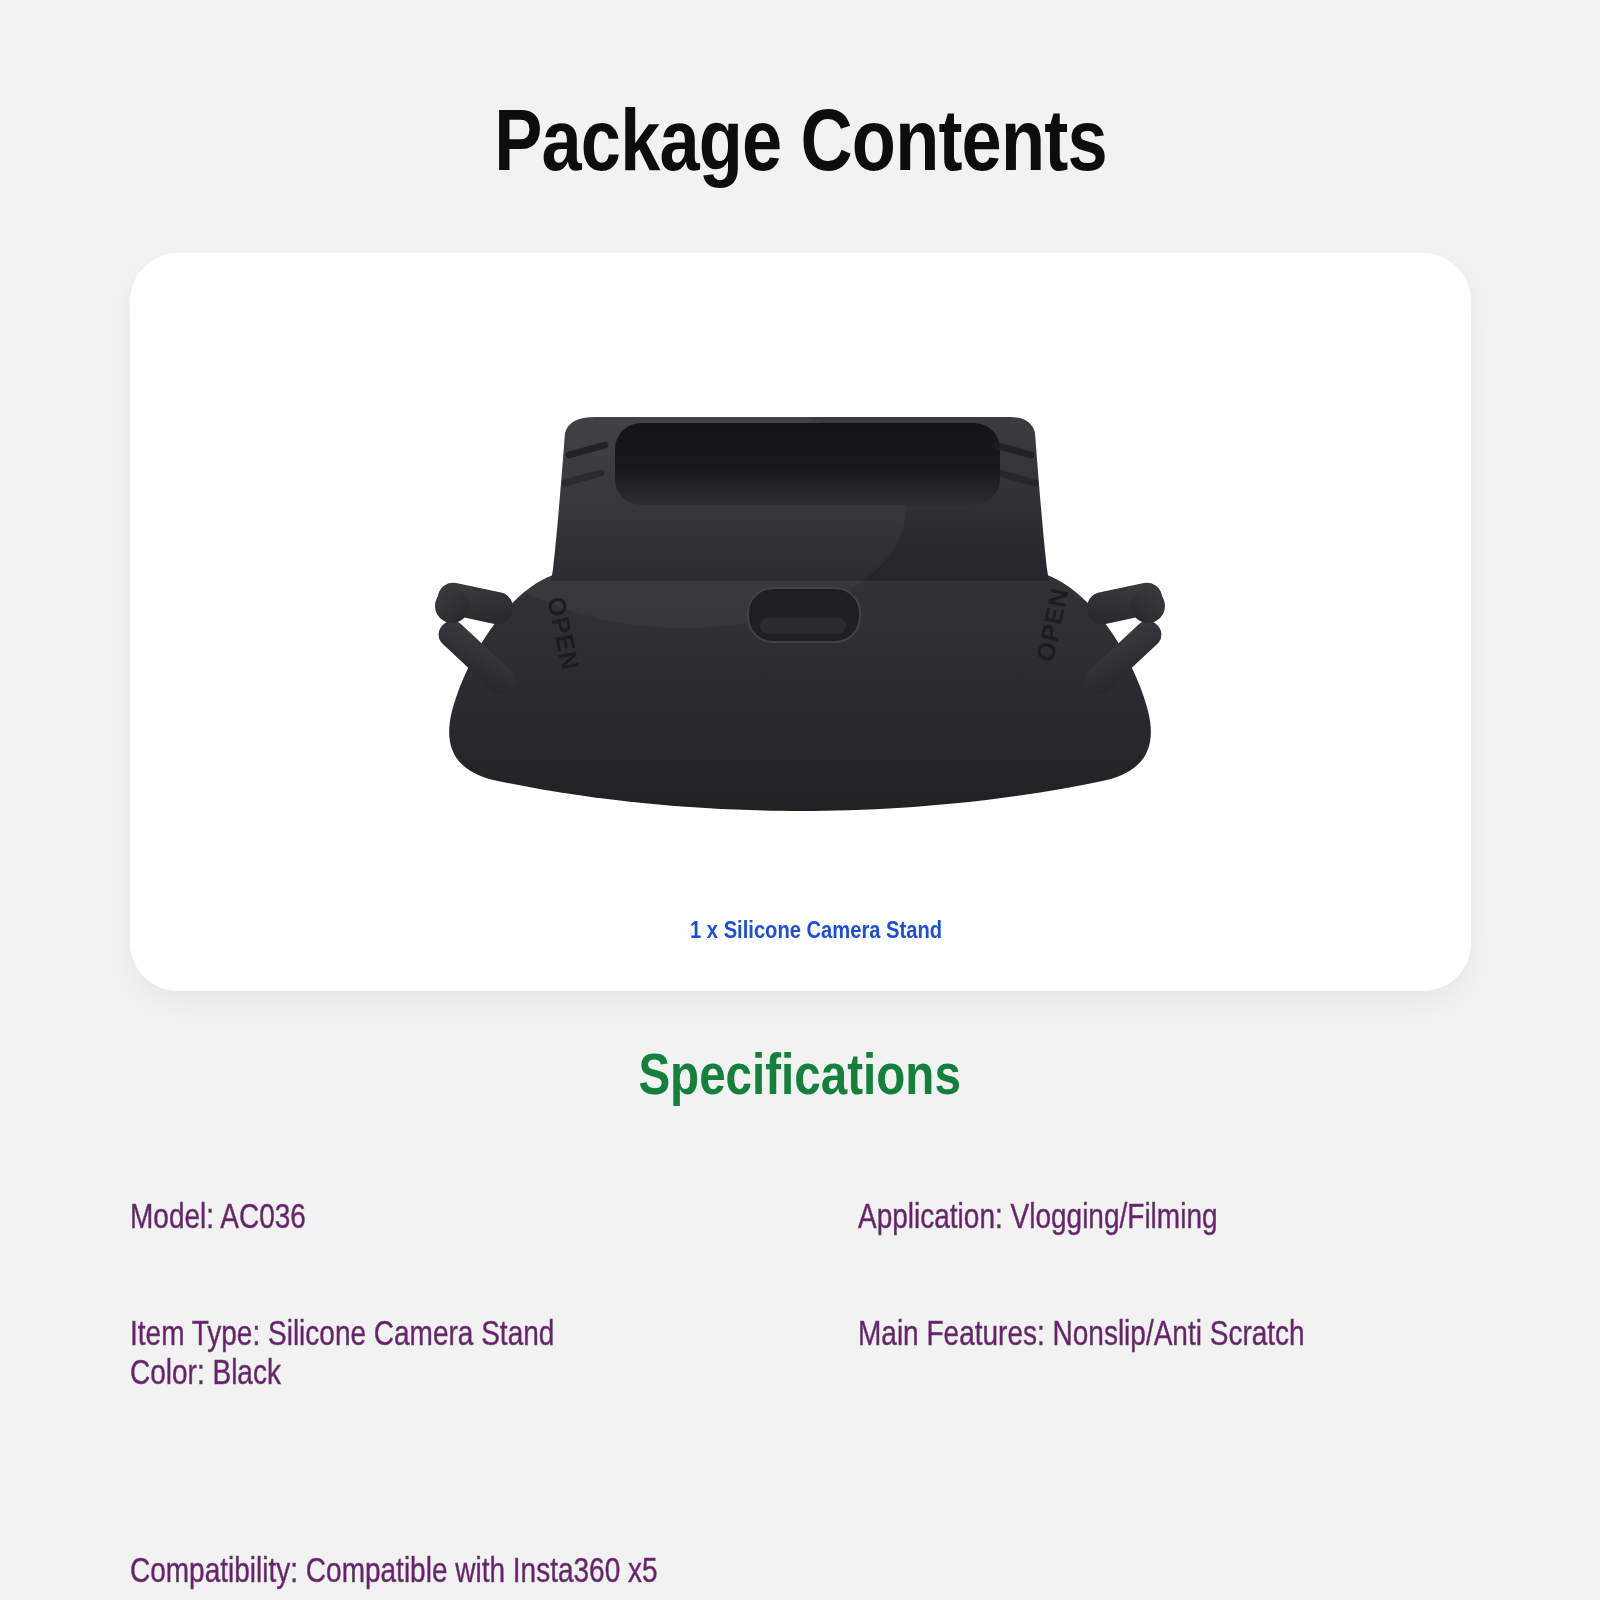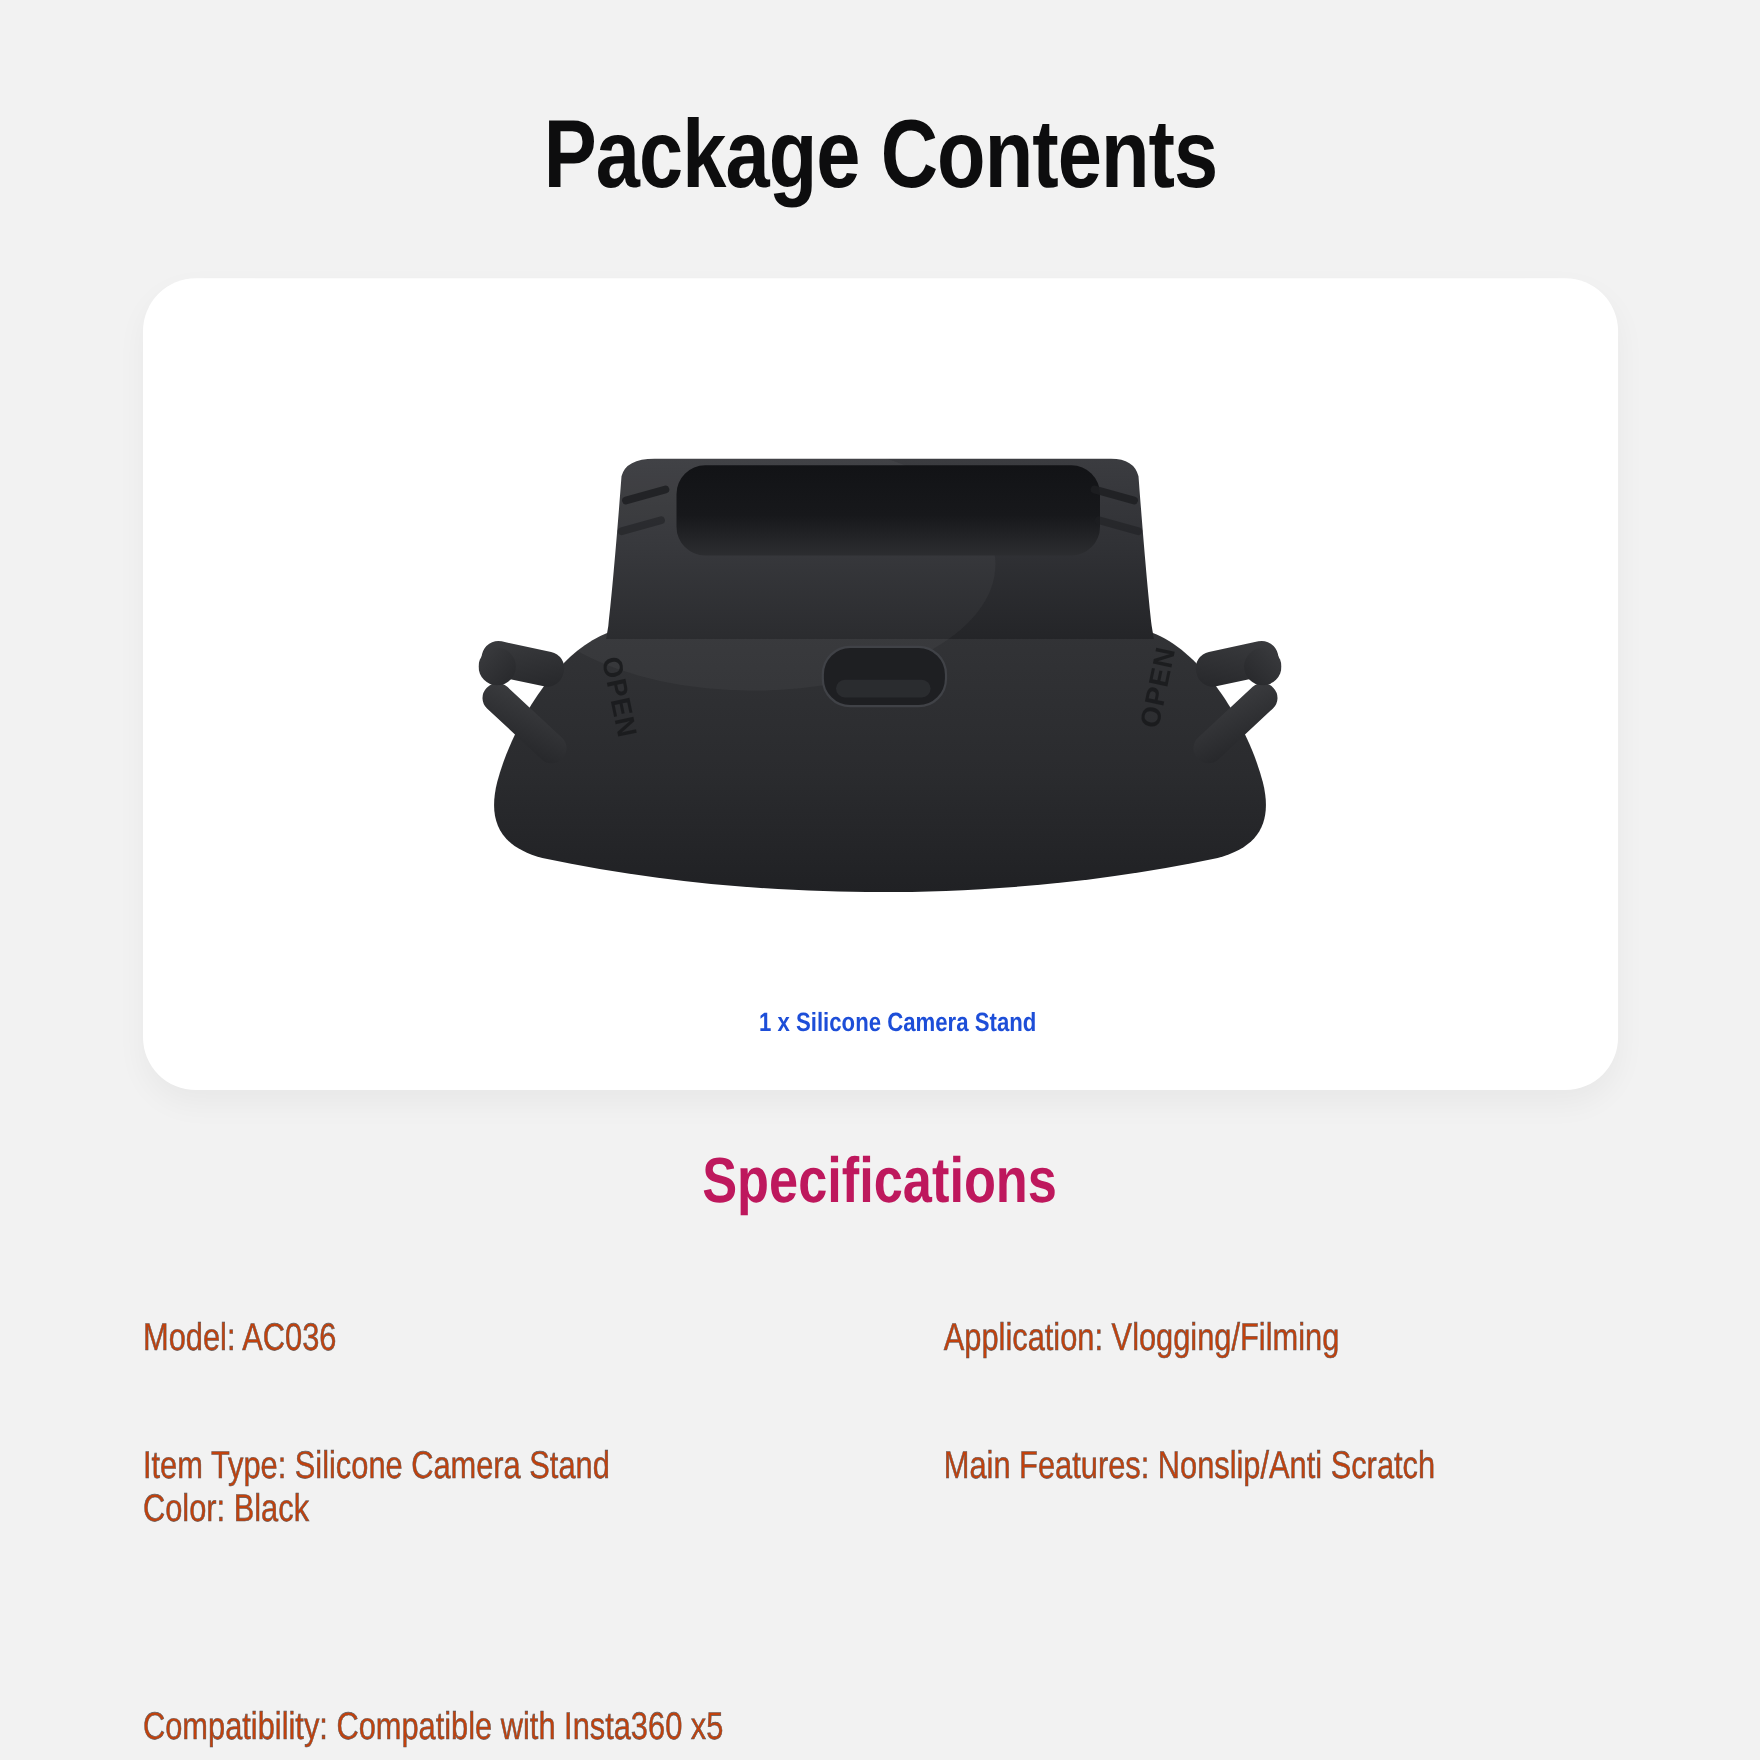--- a/index.html
+++ b/index.html
@@ -35,26 +35,26 @@
     position:absolute;left:0;top:638px;width:100%;
     margin:16px;text-align:center;
     font-size:24px;line-height:46px;font-weight:bold;
     color:#1d4ed8;
   }
   .caption .cond{transform:scaleX(0.84);}
   .spec-title{
     position:absolute;top:1041px;left:0;width:1600px;
     margin:0;text-align:center;
     font-size:58px;line-height:66px;font-weight:bold;
-    color:#be185d;
+    color:#15803d;
   }
   .spec-row{
     position:absolute;
     font-size:35px;line-height:44px;
-    color:#c2410c;
+    color:#701a75;
     -webkit-text-stroke:0.5px #58595d;
   }
   .col-left{left:130px;}
   .col-right{left:858px;text-align:right;}
   .r0{top:1194px;}
   .r1{top:1311px;}
   .r2{top:1350px;}
   .r3{top:1548px;}
 </style>
 </head>

